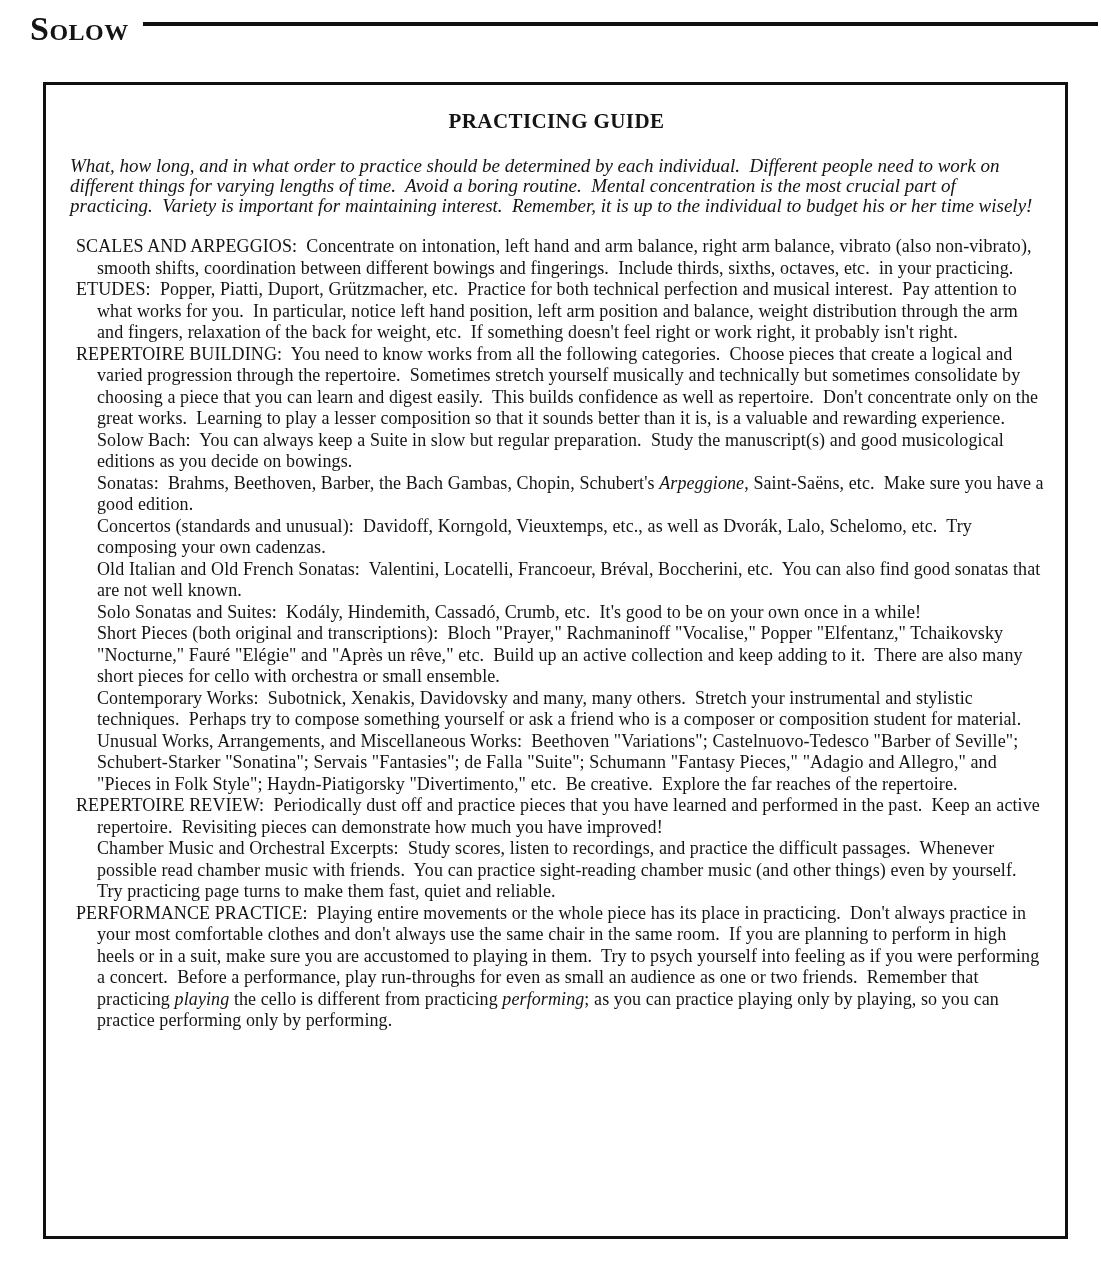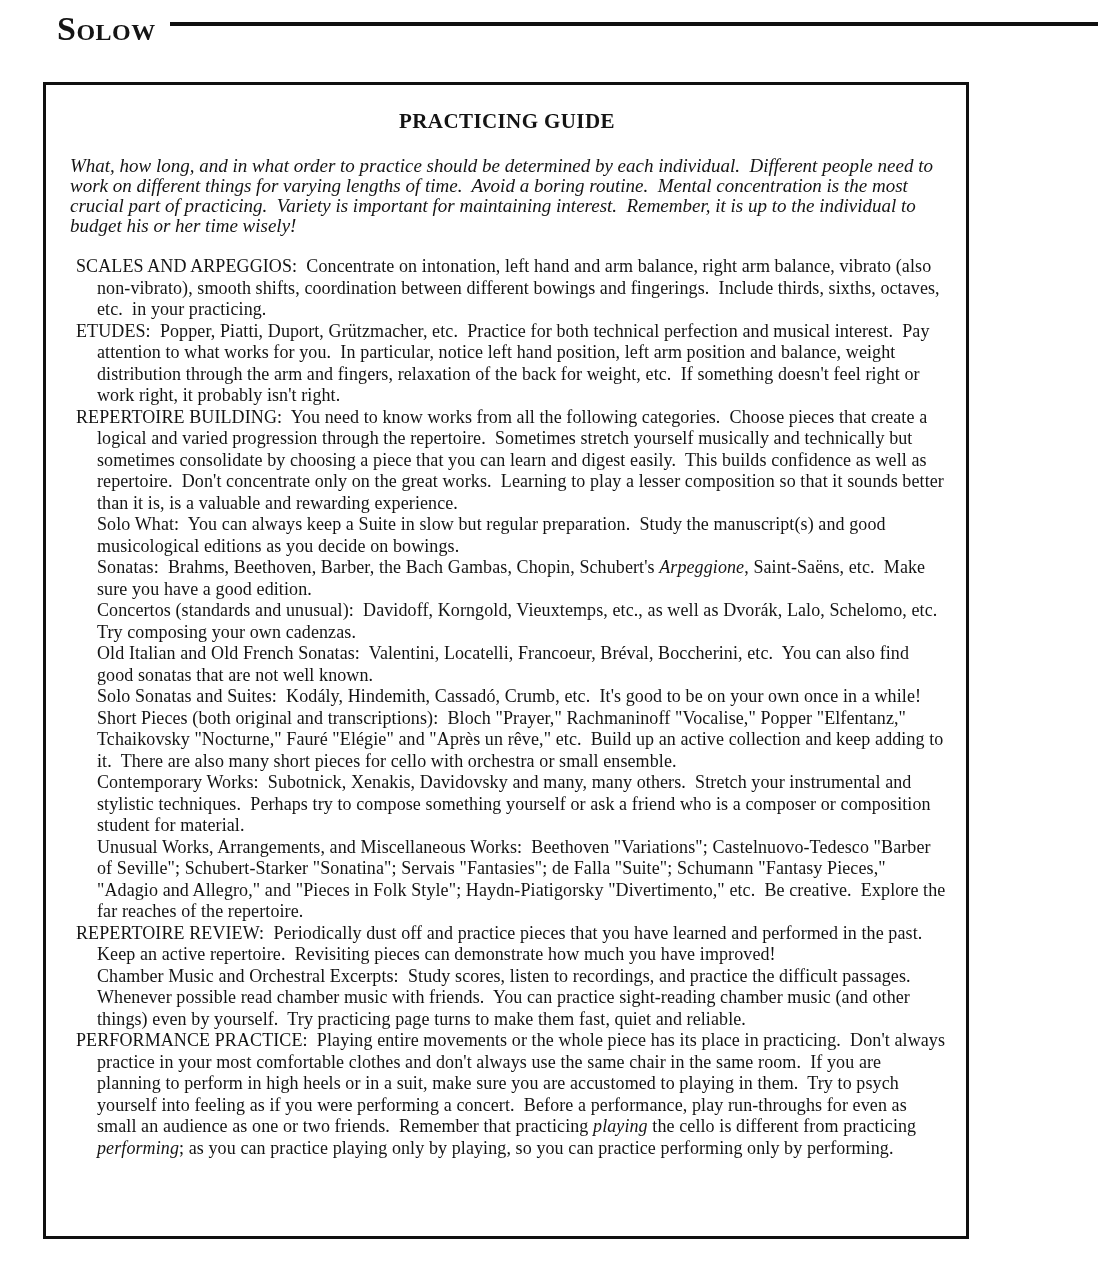--- a/index.html
+++ b/index.html
@@ -8,41 +8,41 @@
     width: 1101px;
     height: 1268px;
     background: #ffffff;
     color: #141414;
     font-family: "Liberation Serif", "DejaVu Serif", serif;
     -webkit-font-smoothing: antialiased;
   }
   .brand-row {
     display: flex;
     align-items: center;
-    padding: 12px 3px 0 57px;
+    padding: 12px 3px 0 30px;
   }
   .brand {
     font-size: 34px;
     font-weight: 700;
     font-variant: small-caps;
     letter-spacing: 0.5px;
     line-height: 1;
     white-space: nowrap;
   }
   .brand-rule {
     flex: 1 1 auto;
     height: 4px;
     background: #101010;
     margin-left: 14px;
     position: relative;
     top: -5px;
   }
   .doc-box {
     margin: 36px 0 0 43px;
-    width: 926px;
+    width: 1025px;
     height: 1157px;
     border: 3px solid #101010;
     padding: 14px 20px 10px 22px;
     overflow: hidden;
   }
   .doc-title {
     margin: 10px 0 22px 0;
     text-align: center;
     font-size: 21px;
     font-weight: 700;
@@ -84,21 +84,21 @@
   <div class="doc-box">
 
     <h1 class="doc-title">PRACTICING GUIDE</h1>
 
     <p class="intro">What, how long, and in what order to practice should be determined by each individual.  Different people need to work on different things for varying lengths of time.  Avoid a boring routine.  Mental concentration is the most crucial part of practicing.  Variety is important for maintaining interest.  Remember, it is up to the individual to budget his or her time wisely!</p>
 
     <div class="entries">
       <p class="entry main"><strong class="lbl">SCALES AND ARPEGGIOS:</strong><span>  Concentrate on intonation, left hand and arm balance, right arm balance, vibrato (also non-vibrato), smooth shifts, coordination between different bowings and fingerings.  Include thirds, sixths, octaves, etc.  in your practicing.</span></p>
       <p class="entry main"><strong class="lbl">ETUDES:</strong><span>  Popper, Piatti, Duport, Grützmacher, etc.  Practice for both technical perfection and musical interest.  Pay attention to what works for you.  In particular, notice left hand position, left arm position and balance, weight distribution through the arm and fingers, relaxation of the back for weight, etc.  If something doesn't feel right or work right, it probably isn't right.</span></p>
       <p class="entry main"><strong class="lbl">REPERTOIRE BUILDING:</strong><span>  You need to know works from all the following categories.  Choose pieces that create a logical and varied progression through the repertoire.  Sometimes stretch yourself musically and technically but sometimes consolidate by choosing a piece that you can learn and digest easily.  This builds confidence as well as repertoire.  Don't concentrate only on the great works.  Learning to play a lesser composition so that it sounds better than it is, is a valuable and rewarding experience.</span></p>
-      <p class="entry sub"><strong class="lbl">Solo What:</strong><span>  You can always keep a Suite in slow but regular preparation.  Study the manuscript(s) and good musicological editions as you decide on bowings.</span></p>
+      <p class="entry sub"><strong class="lbl">Solow Bach:</strong><span>  You can always keep a Suite in slow but regular preparation.  Study the manuscript(s) and good musicological editions as you decide on bowings.</span></p>
       <p class="entry sub"><strong class="lbl">Sonatas:</strong><span>  Brahms, Beethoven, Barber, the Bach Gambas, Chopin, Schubert's </span><span class="it">Arpeggione</span><span>, Saint-Saëns, etc.  Make sure you have a good edition.</span></p>
       <p class="entry sub"><strong class="lbl">Concertos</strong><span> (standards and unusual):  Davidoff, Korngold, Vieuxtemps, etc., as well as Dvorák, Lalo, Schelomo, etc.  Try composing your own cadenzas.</span></p>
       <p class="entry sub"><strong class="lbl">Old Italian and Old French Sonatas:</strong><span>  Valentini, Locatelli, Francoeur, Bréval, Boccherini, etc.  You can also find good sonatas that are not well known.</span></p>
       <p class="entry sub"><strong class="lbl">Solo Sonatas and Suites:</strong><span>  Kodály, Hindemith, Cassadó, Crumb, etc.  It's good to be on your own once in a while!</span></p>
       <p class="entry sub"><strong class="lbl">Short Pieces</strong><span> (both original and transcriptions):  Bloch "Prayer," Rachmaninoff "Vocalise," Popper "Elfentanz," Tchaikovsky "Nocturne," Fauré "Elégie" and "Après un rêve," etc.  Build up an active collection and keep adding to it.  There are also many short pieces for cello with orchestra or small ensemble.</span></p>
       <p class="entry sub"><strong class="lbl">Contemporary Works:</strong><span>  Subotnick, Xenakis, Davidovsky and many, many others.  Stretch your instrumental and stylistic techniques.  Perhaps try to compose something yourself or ask a friend who is a composer or composition student for material.</span></p>
       <p class="entry sub"><strong class="lbl">Unusual Works, Arrangements, and Miscellaneous Works:</strong><span>  Beethoven "Variations"; Castelnuovo-Tedesco "Barber of Seville"; Schubert-Starker "Sonatina"; Servais "Fantasies"; de Falla "Suite"; Schumann "Fantasy Pieces," "Adagio and Allegro," and "Pieces in Folk Style"; Haydn-Piatigorsky "Divertimento," etc.  Be creative.  Explore the far reaches of the repertoire.</span></p>
       <p class="entry main"><strong class="lbl">REPERTOIRE REVIEW:</strong><span>  Periodically dust off and practice pieces that you have learned and performed in the past.  Keep an active repertoire.  Revisiting pieces can demonstrate how much you have improved!</span></p>
       <p class="entry sub"><strong class="lbl">Chamber Music and Orchestral Excerpts:</strong><span>  Study scores, listen to recordings, and practice the difficult passages.  Whenever possible read chamber music with friends.  You can practice sight-reading chamber music (and other things) even by yourself.  Try practicing page turns to make them fast, quiet and reliable.</span></p>
       <p class="entry main"><strong class="lbl">PERFORMANCE PRACTICE:</strong><span>  Playing entire movements or the whole piece has its place in practicing.  Don't always practice in your most comfortable clothes and don't always use the same chair in the same room.  If you are planning to perform in high heels or in a suit, make sure you are accustomed to playing in them.  Try to psych yourself into feeling as if you were performing a concert.  Before a performance, play run-throughs for even as small an audience as one or two friends.  Remember that practicing </span><span class="it">playing</span><span> the cello is different from practicing </span><span class="it">performing</span><span>; as you can practice playing only by playing, so you can practice performing only by performing.</span></p>

